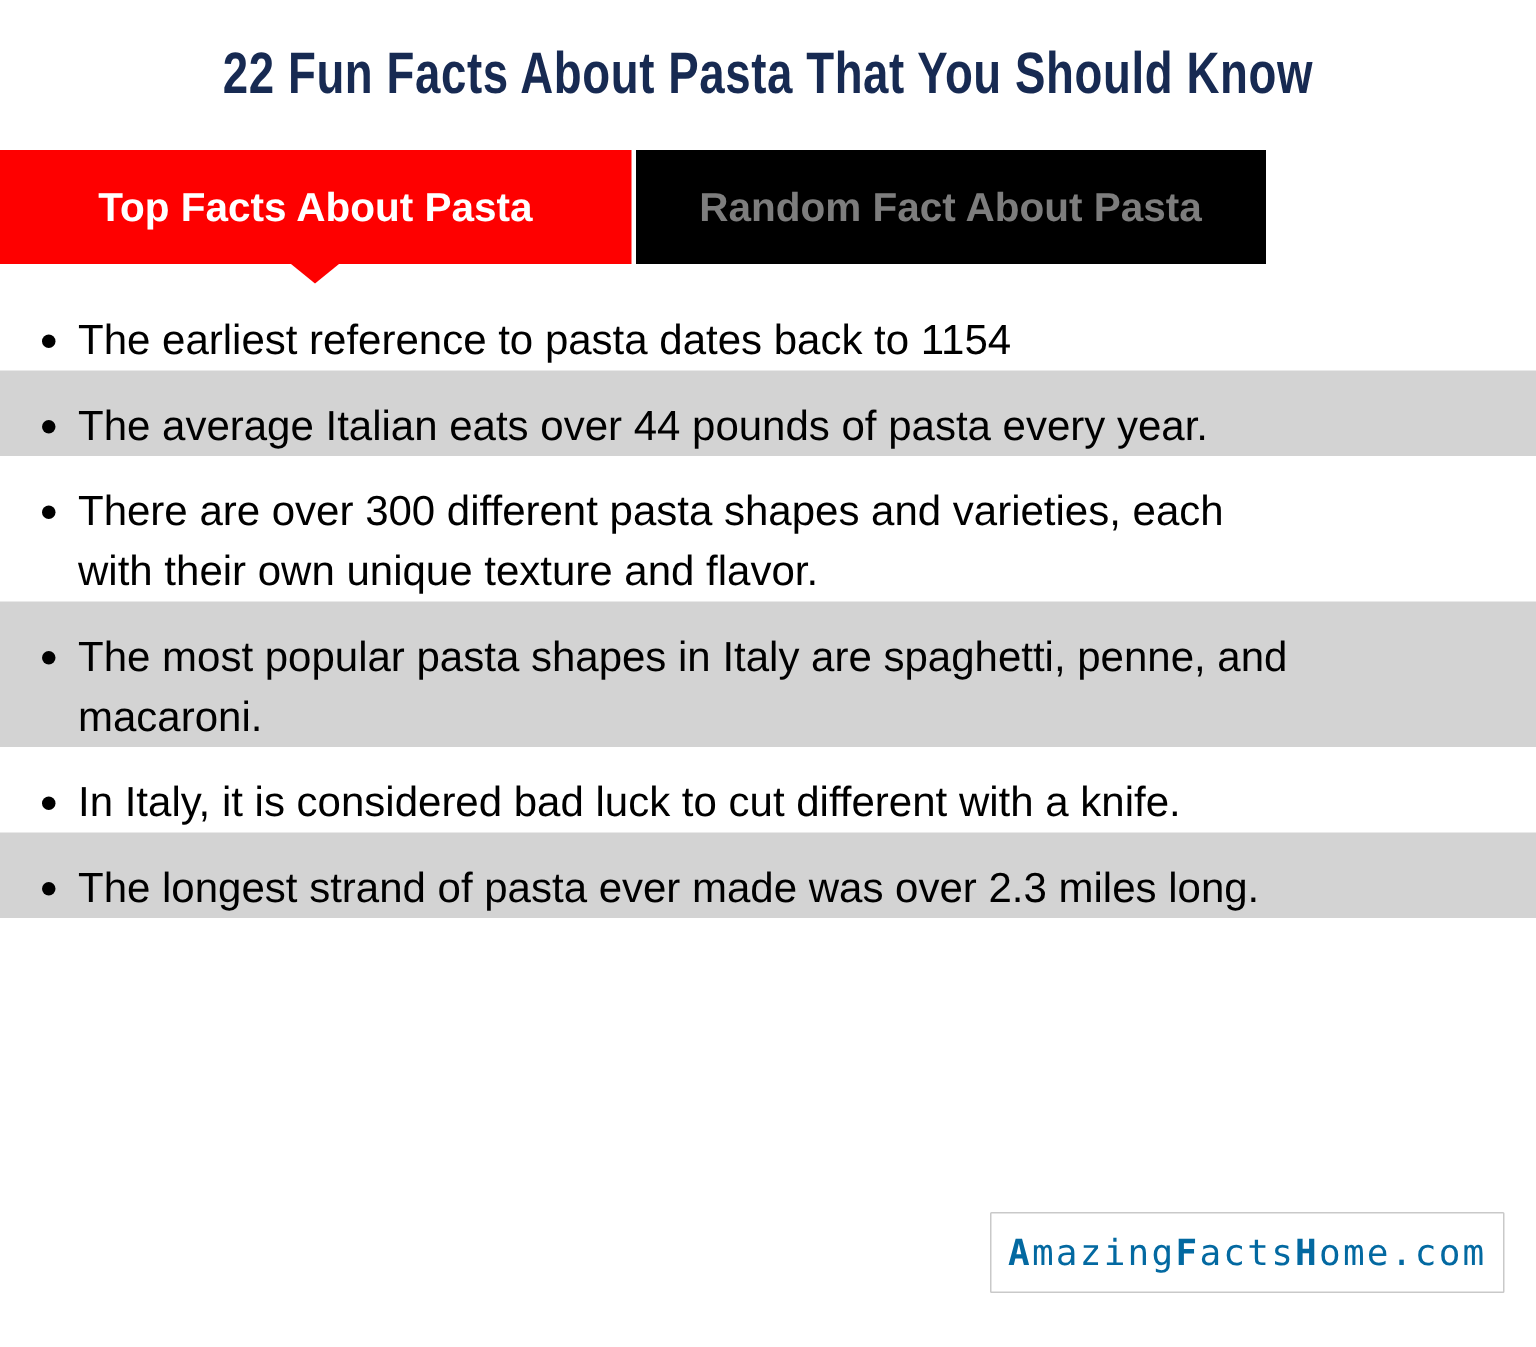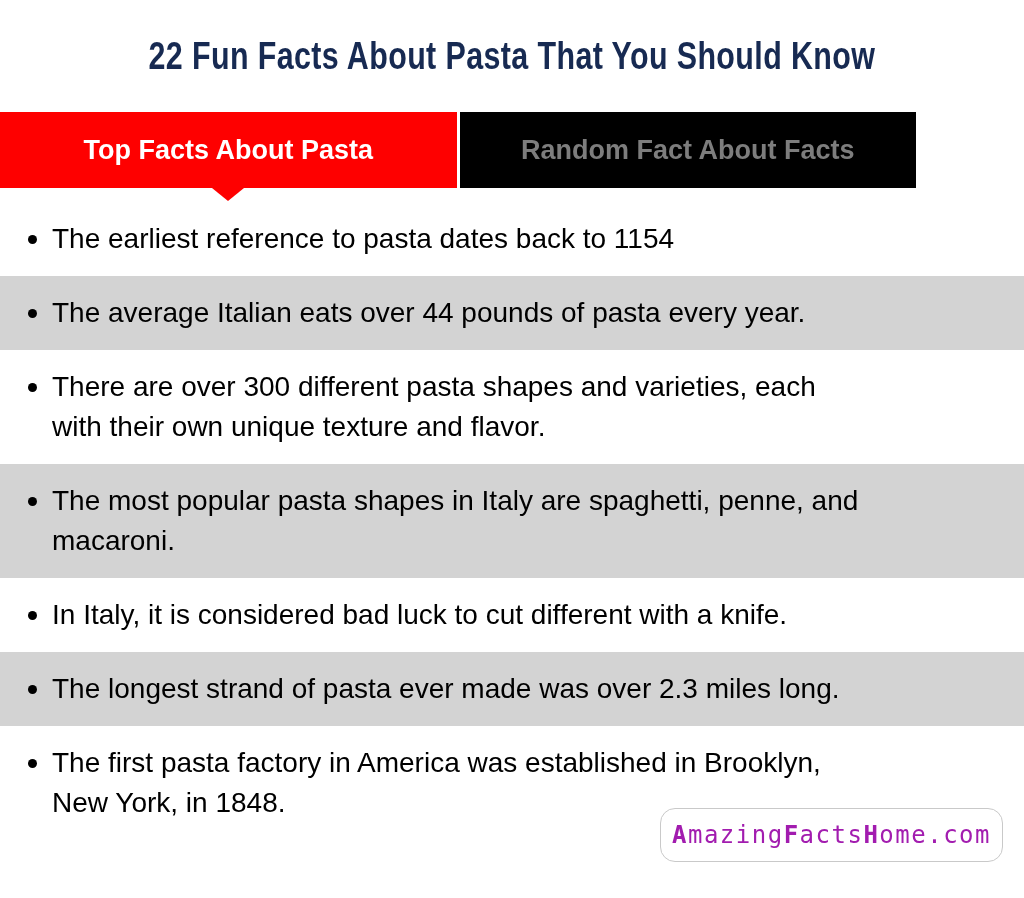--- a/index.html
+++ b/index.html
@@ -6,42 +6,42 @@
   html, body { width: 1024px; height: 898px; }
   body {
     font-family: "Liberation Sans", sans-serif;
     background: #ffffff;
     position: relative;
     overflow: hidden;
   }
 
   
   .header {
-    height: 112px;
+    height: 100px;
     display: flex;
     align-items: center;
     justify-content: center;
   }
   .title {
     display: inline-block;
     font-size: 39px;
     font-weight: bold;
     color: #172a52;
     white-space: nowrap;
     transform: scaleX(0.78);
     transform-origin: 50% 50%;
     letter-spacing: 0.5px;
   }
 
   
   .tab-bar {
     display: flex;
     gap: 3px;
     height: 76px;
-    width: 916px;
+    width: 844px;
   }
   .tab {
     flex: 1 1 0;
     display: flex;
     align-items: center;
     justify-content: center;
     font-size: 27px;
     font-weight: bold;
     cursor: pointer;
     position: relative;
@@ -60,21 +60,21 @@
   }
 
   
   .facts {
     list-style: none;
     margin-top: 14px;
     width: 1024px;
   }
   .fact {
     position: relative;
-    padding: 17px 36px 17px 52px;
+    padding: 17px 36px 0 52px;
     font-size: 28px;
     line-height: 40px;
     color: #000000;
     background: #ffffff;
   }
   .fact.alt { background: #d3d3d3; }
   .bullet {
     position: absolute;
     left: 28px;
     top: 33px;
@@ -86,47 +86,47 @@
 
   
   .footer-logo {
     position: absolute;
     left: 660px;
     top: 808px;
     width: 343px;
     height: 54px;
     background: #ffffff;
     border: 1px solid #c9c9c9;
-    border-radius: 15px;
+    border-radius: 1px;
     display: flex;
     align-items: center;
     justify-content: center;
     font-family: "DejaVu Sans Mono", monospace;
     font-size: 24px;
     letter-spacing: 1.5px;
-    color: #a21caf;
+    color: #0369a1;
     white-space: nowrap;
   }
 </style>
 </head>
 <body>
 
 <div class="page">
 
   <header class="header">
     <h1 class="title">22 Fun Facts About Pasta That You Should Know</h1>
   </header>
 
   <div class="tab-bar">
     <div class="tab tab-active">
       <span>Top Facts About Pasta</span>
       <span class="pointer"></span>
     </div>
     <div class="tab tab-inactive">
-      <span>Random Fact About Facts</span>
+      <span>Random Fact About Pasta</span>
     </div>
   </div>
 
   <ul class="facts">
     <li class="fact">
       <span class="bullet"></span>
       <span class="fact-text">The earliest reference to pasta dates back to 1154</span>
     </li>
     <li class="fact alt">
       <span class="bullet"></span>
@@ -143,24 +143,19 @@
 macaroni.</span>
     </li>
     <li class="fact">
       <span class="bullet"></span>
       <span class="fact-text">In Italy, it is considered bad luck to cut different with a knife.</span>
     </li>
     <li class="fact alt">
       <span class="bullet"></span>
       <span class="fact-text">The longest strand of pasta ever made was over 2.3 miles long.</span>
     </li>
-    <li class="fact">
-      <span class="bullet"></span>
-      <span class="fact-text">The first pasta factory in America was established in Brooklyn,
-New York, in 1848.</span>
-    </li>
   </ul>
 
   <div class="footer-logo">
     <span><span style="font-weight: bold;">A</span><span>mazing</span><span style="font-weight: bold;">F</span><span>acts</span><span style="font-weight: bold;">H</span><span>ome.com</span></span>
   </div>
 
 </div>
 
 </body></html>

